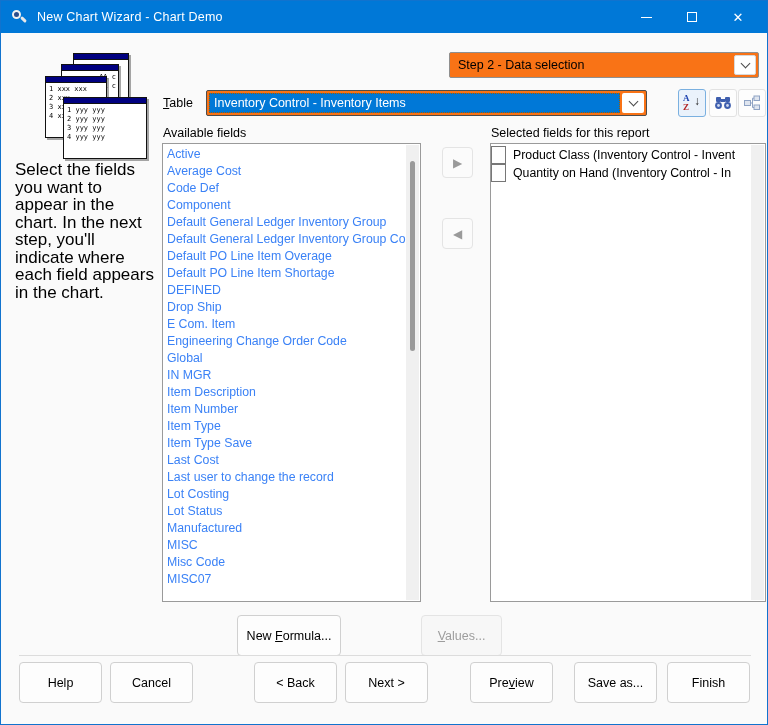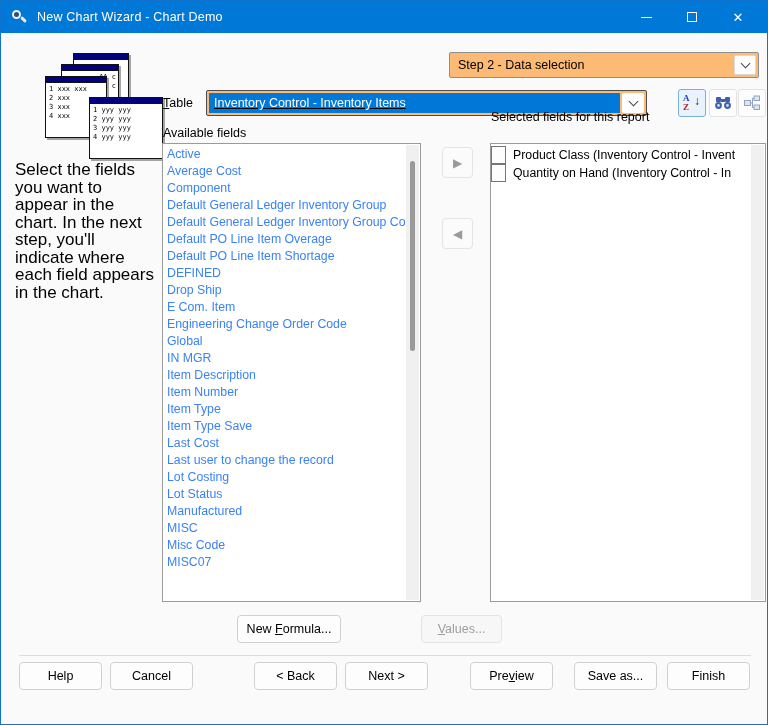--- a/index.html
+++ b/index.html
@@ -13,29 +13,29 @@
   .titlebar .appicon { position:relative; width:16px; height:16px; margin-left:10px; }
   .appicon .lens { position:absolute; left:1px; top:1px; width:9px; height:9px; border:2px solid #f2f2f2; border-radius:50%; background:#2b4d8c; }
   .appicon .handle { position:absolute; left:9px; top:9px; width:7px; height:3px; background:#e8e8e8; transform:rotate(45deg); border-radius:2px; }
   .titlebar .title { color:#ffffff; font-size:12.5px; margin-left:10px; letter-spacing:.2px; }
   .caption-buttons { position:absolute; right:6px; top:0; height:32px; display:flex; }
   .cap-btn { width:46px; height:32px; display:flex; align-items:center; justify-content:center; color:#fff; font-size:12px; cursor:default; }
   .cap-btn .min-glyph { width:11px; height:1px; background:#fff; display:block; }
   .cap-btn .max-glyph { width:10px; height:10px; border:1px solid #fff; display:block; }
   .cap-btn .close-glyph { font-size:13px; line-height:1; }
   
-  .combo { position:absolute; background:#fdba74; border:1px solid #8f8f8f; border-radius:2px; }
+  .combo { position:absolute; background:#f97316; border:1px solid #8f8f8f; border-radius:2px; }
   .combo .chev-cell { position:absolute; right:2px; top:2px; bottom:2px; width:22px; display:flex; align-items:center; justify-content:center; background:#fff; border:1px solid #d9d9d9; border-radius:2px; }
   .chev { width:7px; height:7px; border-right:1.4px solid #4a4a4a; border-bottom:1.4px solid #4a4a4a; transform:rotate(45deg); margin-top:-4px; }
   .combo .val { position:absolute; left:8px; top:0; bottom:0; right:28px; display:flex; align-items:center; font-size:12.5px; color:#000; white-space:nowrap; overflow:hidden; }
   
   #step-combo { left:448px; top:51px; width:310px; height:26px; }
   
   #table-combo { left:205px; top:89px; width:441px; height:26px; border-color:#4d4d4d; }
-  #table-combo .sel-fill { position:absolute; left:2px; top:2px; bottom:2px; right:26px; background:#0078d7; outline:1px dotted #a35a00; outline-offset:-1px; display:flex; align-items:center;text-decoration:underline; }
+  #table-combo .sel-fill { position:absolute; left:2px; top:2px; bottom:2px; right:26px; background:#0078d7; outline:1px dotted #a35a00; outline-offset:-1px; display:flex; align-items:center; }
   #table-combo .sel-fill span { color:#fff; font-size:12.5px; margin-left:5px; white-space:nowrap; overflow:hidden; }
   #table-combo .chev-cell { border:none; }
   .field-label { position:absolute; font-size:12.5px; color:#000; }
   #table-label { left:162px; top:95px; }
   .u { text-decoration:underline; }
   
   .tool-btn { position:absolute; width:28px; height:28px; top:88px; background:#fdfdfd; border:1px solid #e2e2e2; border-radius:3px; display:flex; align-items:center; justify-content:center; }
   #sort-btn { left:677px; border-color:#7ab0e0; background:#eaf2fb; }
   #find-btn { left:708px; }
   #links-btn { left:737px; }
@@ -46,38 +46,38 @@
   
   #wizard-graphic { position:absolute; left:28px; top:52px; width:112px; height:108px; }
   .mini-card { position:absolute; background:#fff; border:1px solid #111; box-shadow:2px 2px 0 rgba(60,60,60,.45); }
   .mini-card .mc-head { height:6px; background:#000080; border-bottom:1px solid #111; }
   .mc-rows { padding:2px 2px 0 3px; font-family:"DejaVu Sans Mono", monospace; font-size:7px; line-height:9px; color:#000; white-space:pre; }
   
   #wizard-desc { position:absolute; left:14px; top:160px; width:142px; font-size:17px; line-height:17.5px; color:#000; }
   
   .list-label { position:absolute; font-size:12.5px; color:#000; }
   #available-label { left:162px; top:125px; }
-  #selected-label { left:490px; top:109px; }
+  #selected-label { left:490px; top:125px; }
   .listbox { position:absolute; background:#fff; border:1px solid #9a9a9a; overflow:hidden; }
   #available-list { left:161px; top:142px; width:259px; height:459px; }
   #selected-list { left:489px; top:142px; width:276px; height:459px; }
   .items { position:absolute; left:0; top:2px; right:14px; bottom:0; overflow:hidden; }
   .lrow { height:17px; line-height:17px; font-size:12.3px; color:#3b82f6; padding-left:4px; white-space:nowrap; }
   .srow { height:18px; display:flex; align-items:stretch; font-size:12.3px; color:#000; white-space:nowrap; }
   .srow .cbx { width:15px; height:18px; border:1px solid #767676; background:#fdfdfd; flex:0 0 15px; }
   .srow .stxt { margin-left:7px; line-height:18px; overflow:hidden; }
   .vscroll { position:absolute; top:1px; bottom:1px; right:1px; width:13px; background:#f0f0f0; }
   .vthumb { position:absolute; left:4px; width:5px; background:#9a9a9a; border-radius:3px; }
   #available-list .vthumb { top:16px; height:190px; }
   
   .mover-btn { position:absolute; left:441px; width:31px; height:31px; background:#fbfbfb; border:1px solid #e4e4e4; border-radius:4px; display:flex; align-items:center; justify-content:center; color:#9a9a9a; font-size:12px; }
   #move-right-btn { top:146px; }
   #move-left-btn { top:217px; }
   
-  .btn { position:absolute; height:28px; background:#fdfdfd; border:1px solid #d0d0d0; border-radius:4px; font-size:12.5px; color:#000; display:flex; align-items:center; justify-content:center; font-family:"Liberation Sans",sans-serif; }
+  .btn { position:absolute; height:41px; background:#fdfdfd; border:1px solid #d0d0d0; border-radius:4px; font-size:12.5px; color:#000; display:flex; align-items:center; justify-content:center; font-family:"Liberation Sans",sans-serif; }
   #new-formula-btn { left:236px; top:614px; width:104px; }
   #values-btn { left:420px; top:614px; width:81px; color:#9d9d9d; border-color:#e4e4e4; background:#f7f7f7; }
   
   #footer-sep { position:absolute; left:18px; top:654px; width:732px; height:1px; background:#dcdcdc; }
   #help-btn { left:18px; top:661px; width:83px; }
   #cancel-btn { left:109px; top:661px; width:83px; }
   #back-btn { left:253px; top:661px; width:83px; }
   #next-btn { left:344px; top:661px; width:83px; }
   #preview-btn { left:469px; top:661px; width:83px; }
   #saveas-btn { left:573px; top:661px; width:83px; }
@@ -160,36 +160,37 @@
       <div class="mc-rows" style="text-align:right;">AA c
 AA c</div>
     </div>
     <div class="mini-card" style="left:16px; top:23px; width:62px; height:62px;">
       <div class="mc-head"></div>
       <div class="mc-rows">1 xxx xxx
 2 xxx
 3 xxx
 4 xxx</div>
     </div>
-    <div class="mini-card" style="left:60px; top:44px; width:74px; height:62px;">
+    <div class="mini-card" style="left:34px; top:44px; width:84px; height:62px;">
       <div class="mc-head"></div>
       <div class="mc-rows">1 yyy yyy
 2 yyy yyy
 3 yyy yyy
 4 yyy yyy</div>
     </div>
   </div>
 
   <div id="wizard-desc">Select the fields you want to appear in the chart. In the next step, you'll indicate where each field appears in the chart.</div>
 
   <span class="list-label" id="available-label">Available fields</span>
   <div class="listbox" id="available-list">
     <div class="items">
         <div class="lrow">Active</div>
         <div class="lrow">Average Cost</div>
+        <div class="lrow">Code Def</div>
         <div class="lrow">Component</div>
         <div class="lrow">Default General Ledger Inventory Group</div>
         <div class="lrow">Default General Ledger Inventory Group Cod</div>
         <div class="lrow">Default PO Line Item Overage</div>
         <div class="lrow">Default PO Line Item Shortage</div>
         <div class="lrow">DEFINED</div>
         <div class="lrow">Drop Ship</div>
         <div class="lrow">E Com. Item</div>
         <div class="lrow">Engineering Change Order Code</div>
         <div class="lrow">Global</div>

